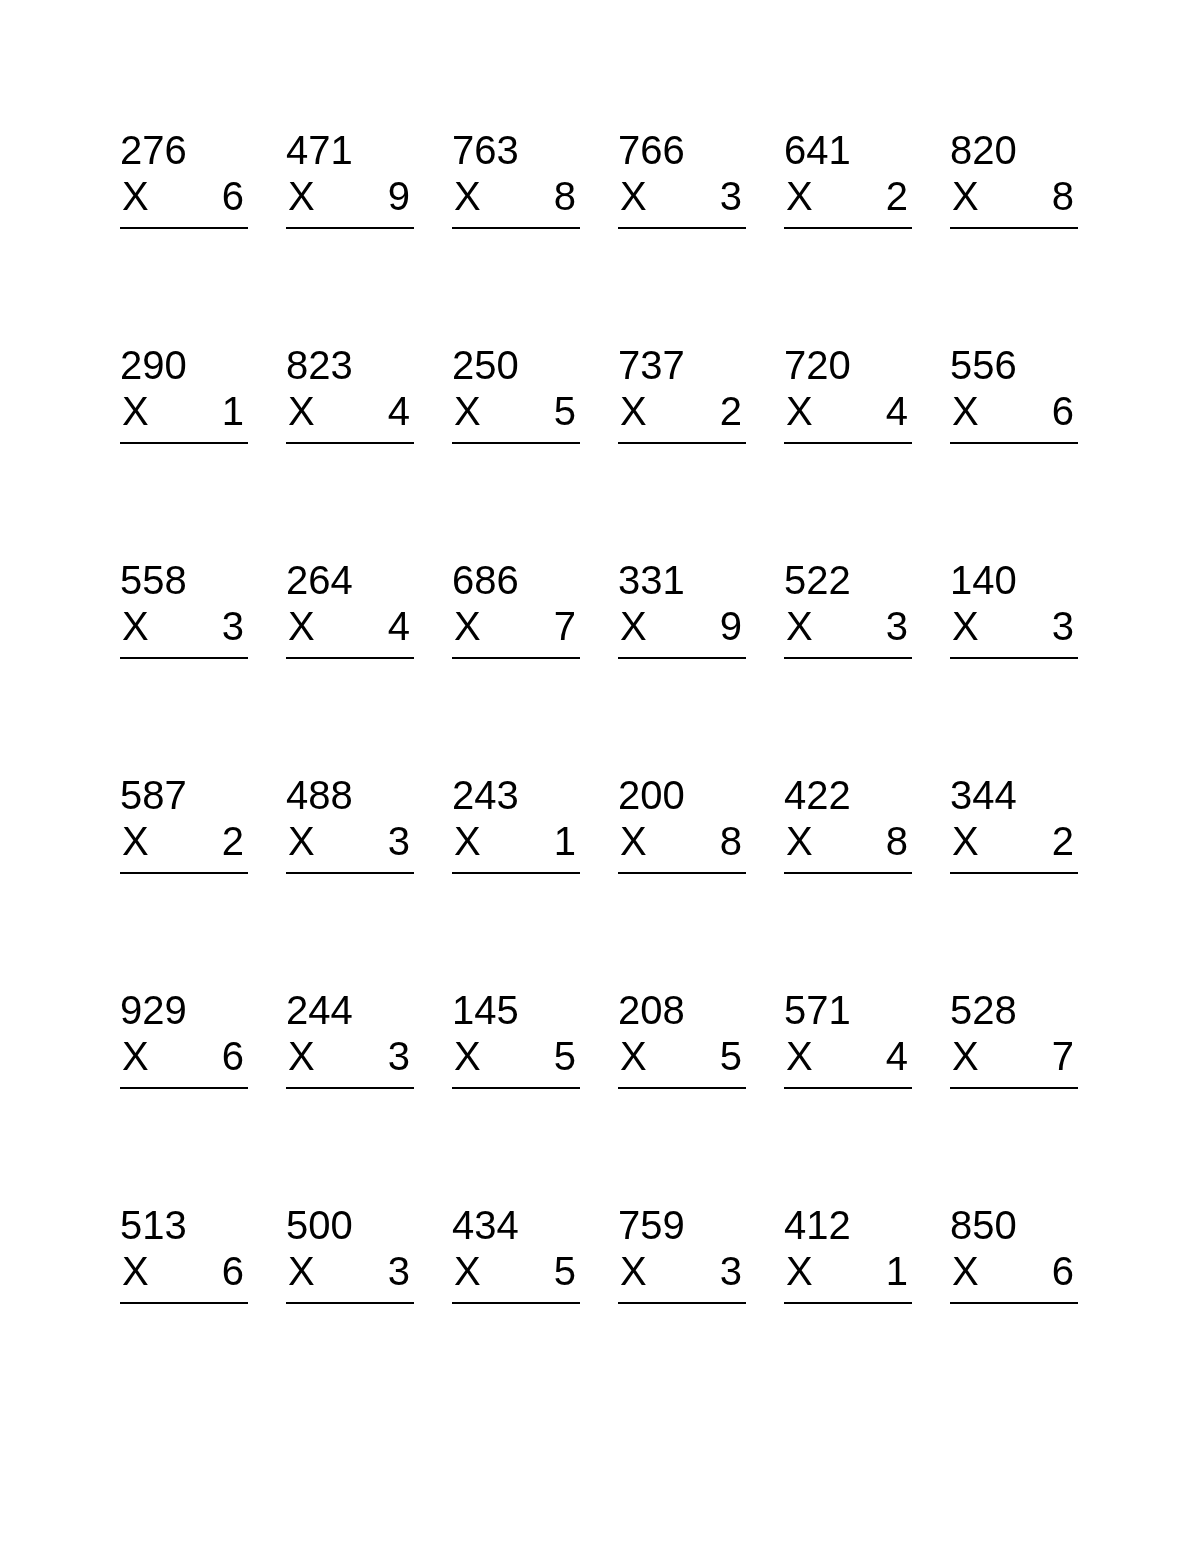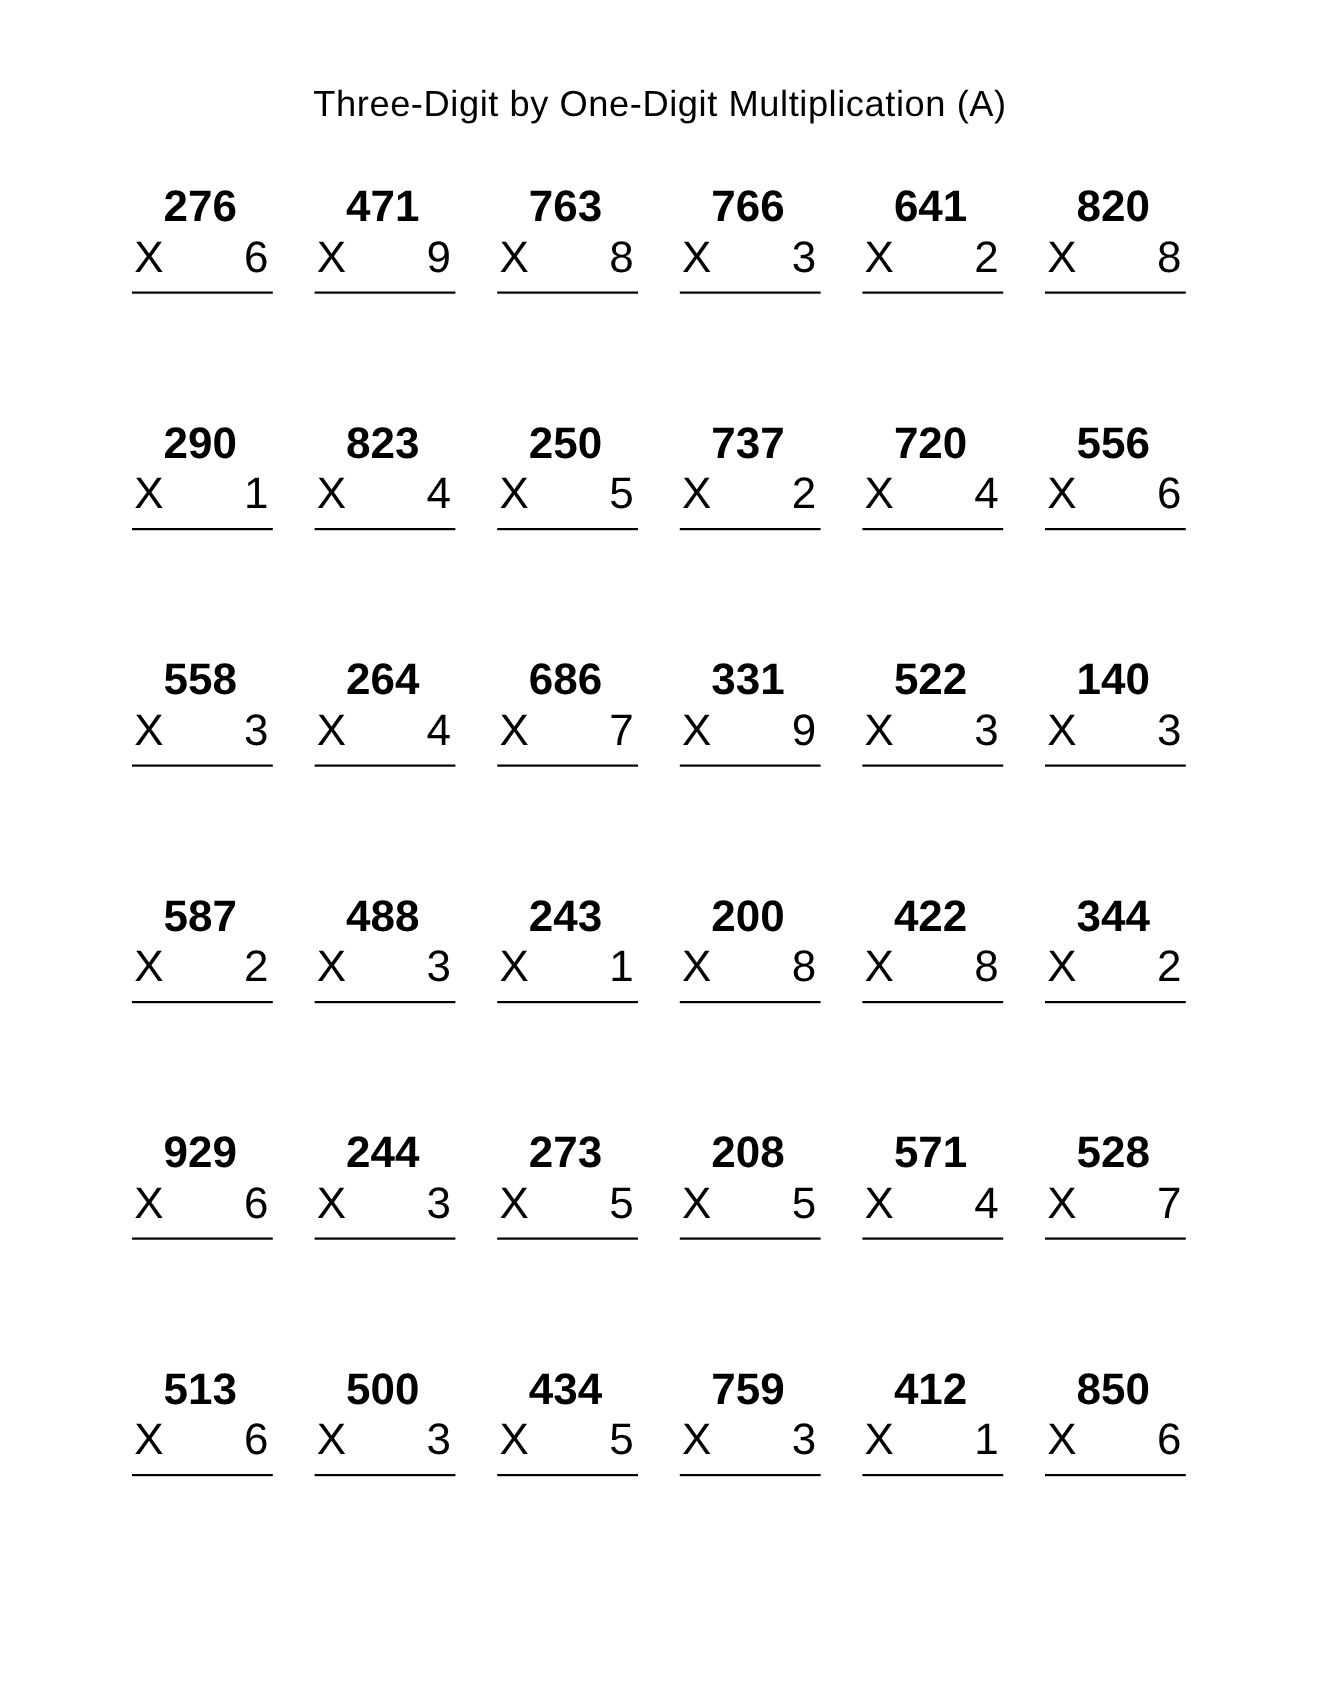--- a/index.html
+++ b/index.html
@@ -32,42 +32,40 @@
     width: 958px;
   }
   .problem {
     width: 128px;
     border-bottom: 2px solid #000000;
     padding-bottom: 8px;
     font-size: 40px;
     line-height: 46px;
   }
   .multiplicand {
-    text-align: center;
+    text-align: left;
     padding-right: 4px;
-    font-weight: bold;
   }
   .op-row {
     display: flex;
     justify-content: space-between;
     align-items: baseline;
   }
   .op {
     padding-left: 2px;
   }
   .multiplier {
     text-align: right;
     padding-right: 4px;
   }
 </style>
 </head>
 <body>
 
 <div class="page">
-  <h1 class="title">Three-Digit by One-Digit Multiplication (A)</h1>
   <div class="grid">
   <div class="problem">
     <div class="multiplicand">276</div>
     <div class="op-row">
       <span class="op">X</span>
       <span class="multiplier">6</span>
     </div>
   </div>
 
   <div class="problem">
@@ -264,21 +262,21 @@
 
   <div class="problem">
     <div class="multiplicand">244</div>
     <div class="op-row">
       <span class="op">X</span>
       <span class="multiplier">3</span>
     </div>
   </div>
 
   <div class="problem">
-    <div class="multiplicand">273</div>
+    <div class="multiplicand">145</div>
     <div class="op-row">
       <span class="op">X</span>
       <span class="multiplier">5</span>
     </div>
   </div>
 
   <div class="problem">
     <div class="multiplicand">208</div>
     <div class="op-row">
       <span class="op">X</span>

